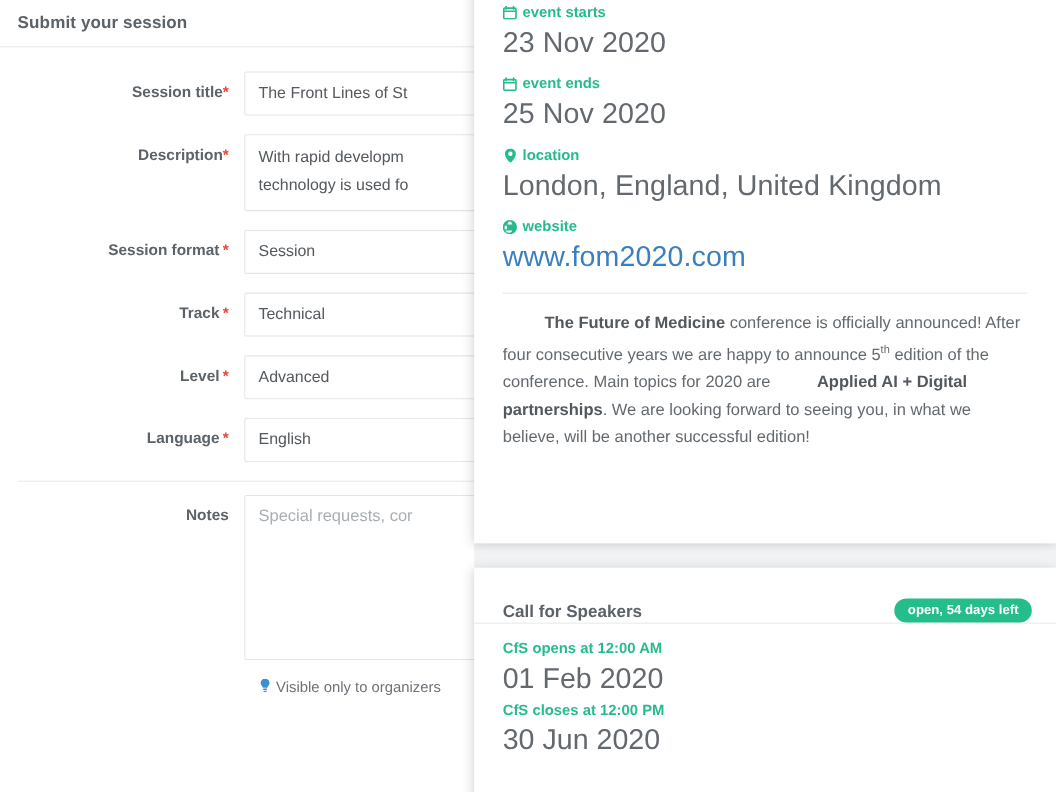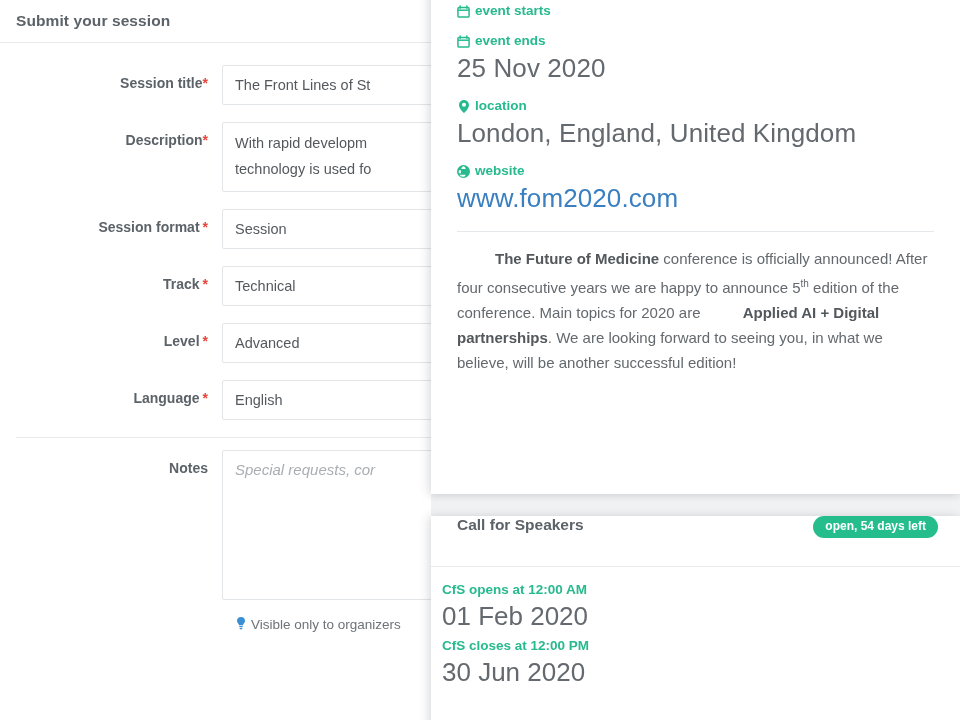--- a/index.html
+++ b/index.html
@@ -85,21 +85,20 @@
   .control.textarea-desc {
     min-height: 66px;
     white-space: normal;
     line-height: 26px;
     padding-top: 7px;
   }
   .control.textarea-notes {
     min-height: 150px;
     white-space: normal;
     color: #a9aeb2;
-    font-style: italic;
     font-size: 15px;
   }
   .control.select-like { padding-top: 9px; }
 
   .form-divider {
     margin: 14px 16px 12px 16px;
     height: 1px;
     background: #e8eaec;
   }
 
@@ -194,42 +193,42 @@
   .cfs-card {
     position: absolute;
     left: 0;
     top: 530px;
     width: 529px;
     height: 218px;
   }
   .cfs-header {
     height: 51px;
     display: flex;
-    align-items: flex-start;
+    align-items: flex-end;
     justify-content: space-between;
     padding: 0 22px 0 26px;
     border-bottom: 1px solid #e8eaec;
   }
   .cfs-title {
     font-size: 15.5px;
     font-weight: bold;
     color: #5b6268;
   }
   .badge {
     background: #26bd8c;
     color: #ffffff;
     font-size: 12px;
     font-weight: bold;
     border-radius: 11px;
     padding: 4px 12px 5px 12px;
     line-height: 13px;
     white-space: nowrap;
   }
   .cfs-body {
-    padding: 14px 26px 0 11px;
+    padding: 14px 26px 0 26px;
   }
   .cfs-block { margin-bottom: 4px; }
   .cfs-label {
     font-size: 13.5px;
     font-weight: bold;
     color: #27ba8e;
     line-height: 18px;
   }
   .cfs-value {
     font-size: 26px;
@@ -327,20 +326,21 @@
         <div class="meta-label">
           <span class="meta-icon">
             <svg width="13" height="13" viewBox="0 0 14 14" fill="none" stroke="currentColor" stroke-width="1.6">
                 <rect x="1" y="2.6" width="12" height="10.4" rx="1.2"></rect>
                 <path d="M3.4 1v2.6M10.6 1v2.6" stroke-linecap="round"></path>
                 <path d="M1 5.6h12"></path>
               </svg>
           </span>
           <span>event starts</span>
         </div>
+        <div class="meta-value">23 Nov 2020</div>
       </div>
 
       <div class="meta-block">
         <div class="meta-label">
           <span class="meta-icon">
             <svg width="13" height="13" viewBox="0 0 14 14" fill="none" stroke="currentColor" stroke-width="1.6">
                 <rect x="1" y="2.6" width="12" height="10.4" rx="1.2"></rect>
                 <path d="M3.4 1v2.6M10.6 1v2.6" stroke-linecap="round"></path>
                 <path d="M1 5.6h12"></path>
               </svg>

